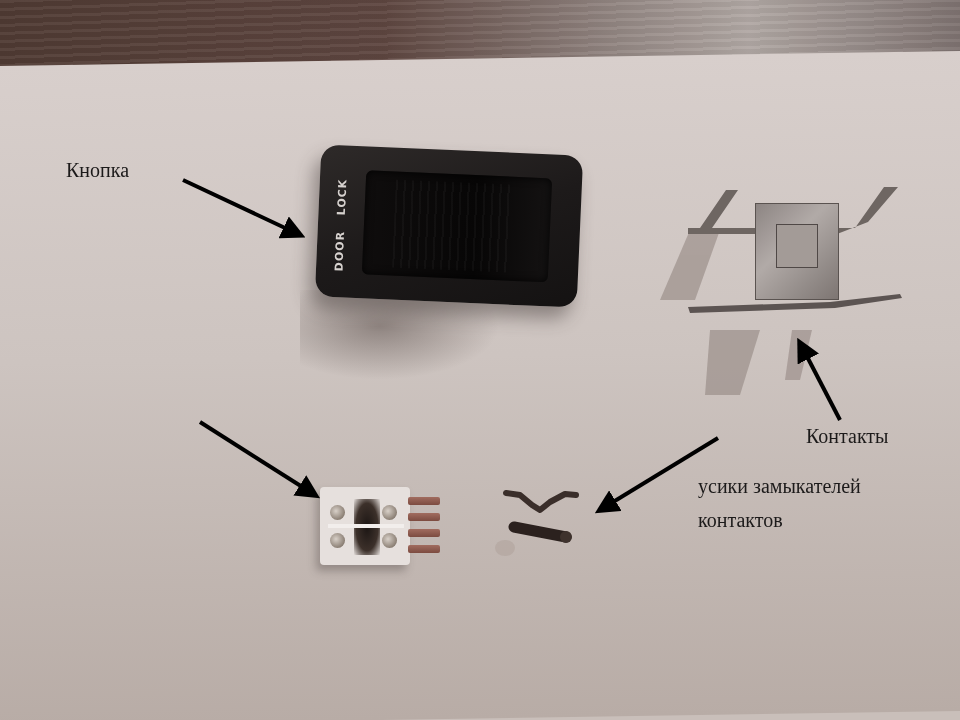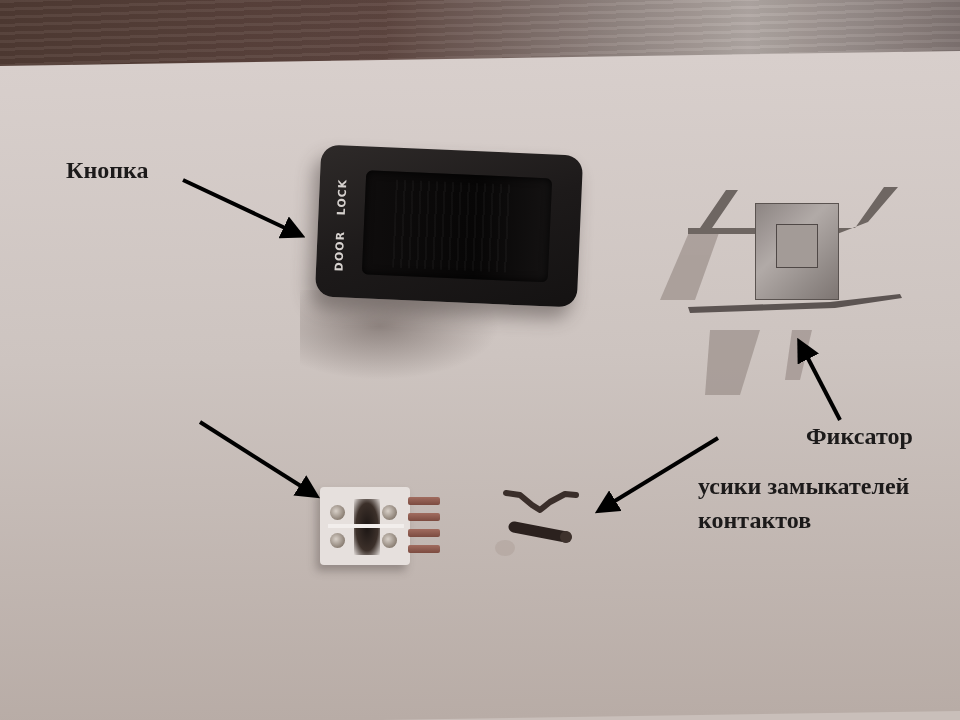--- a/index.html
+++ b/index.html
@@ -14,21 +14,21 @@
       background:
         repeating-linear-gradient(178deg, rgba(255,255,255,0.05) 0 3px, rgba(0,0,0,0.04) 3px 8px),
         linear-gradient(90deg, #4f3a33 0%, #5e4640 40%, #8e817d 62%, #b1a8a4 78%, #7e7270 100%);
     }
     .paper {
       position: absolute; left: 0; top: 66px; width: 960px; height: 660px;
       background: linear-gradient(180deg, #d8cfcc 0%, #cdc4c0 45%, #b8aca6 100%);
       transform: skewY(-0.9deg); transform-origin: left top;
     }
     .label {
-      position: absolute; color: #1c1a1a; font-size: 24px; line-height: 28px; white-space: nowrap; font-weight: bold;
+      position: absolute; color: #1c1a1a; font-size: 20px; line-height: 28px; white-space: nowrap;
     }
     svg.overlay { position: absolute; left: 0; top: 0; }
 
     
     .switch-shadow {
       position: absolute; left: 300px; top: 290px; width: 200px; height: 90px;
       background: radial-gradient(ellipse at 40% 40%, rgba(90,78,74,0.55), rgba(120,110,106,0) 70%);
     }
     .switch {
       position: absolute; left: 318px; top: 150px; width: 262px; height: 152px;
@@ -151,16 +151,16 @@
         <polygon points="0,0 6,3 0,6" fill="#000"></polygon>
       </marker>
     </defs>
     <line x1="183" y1="180" x2="300" y2="235" stroke="#000" stroke-width="4" marker-end="url(#ah)"></line>
     <line x1="200" y1="422" x2="315" y2="495" stroke="#000" stroke-width="4" marker-end="url(#ah)"></line>
     <line x1="840" y1="420" x2="800" y2="343" stroke="#000" stroke-width="4" marker-end="url(#ah)"></line>
     <line x1="718" y1="438" x2="600" y2="510" stroke="#000" stroke-width="4" marker-end="url(#ah)"></line>
   </svg>
 
   <div class="label" style="left:66px;top:156px">Кнопка</div>
-  <div class="label" style="left:806px;top:422px">Фиксатор</div>
+  <div class="label" style="left:806px;top:422px">Контакты</div>
   <div class="label" style="left:698px;top:506px">контактов</div>
   <div class="label" style="left:698px;top:472px">усики замыкателей</div>
 </div>
 
 </body></html>

